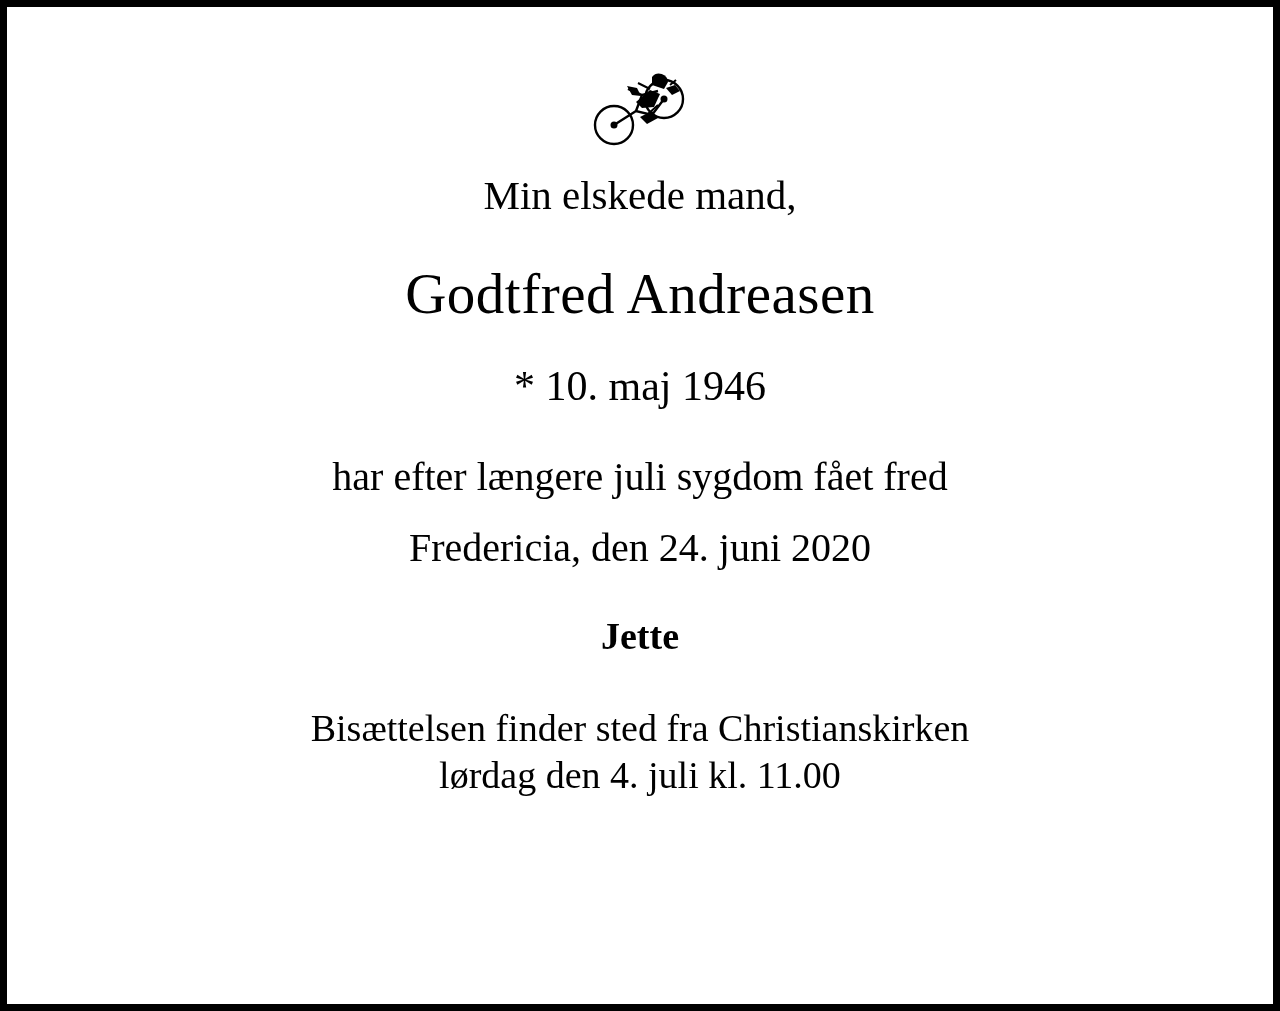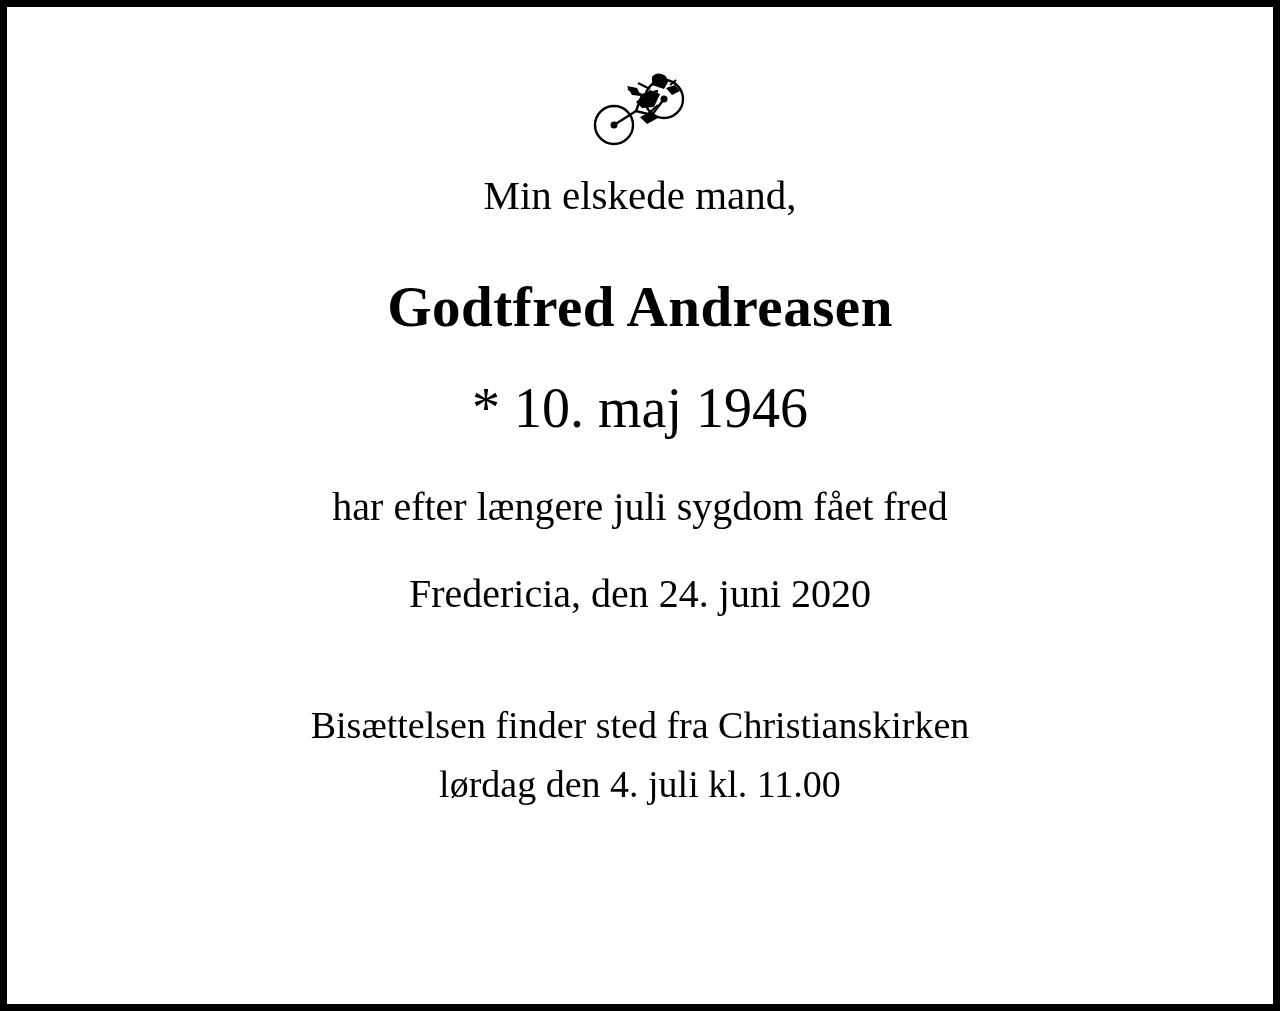--- a/index.html
+++ b/index.html
@@ -40,47 +40,47 @@
     text-align: center;
     line-height: 1.18;
     white-space: nowrap;
   }
   .intro {
     font-size: 41px;
   }
   .intro .l1 { margin-bottom: 2px; }
   .name {
     font-size: 57px;
-    font-weight: bold;
-    margin-top: 52px;
+    font-weight: normal;
+    margin-top: 39px;
     letter-spacing: 0.5px;
   }
   .born {
-    font-size: 56px;
+    font-size: 42px;
     margin-top: 34px;
   }
   .peace {
     font-size: 40px;
     margin-top: 42px;
   }
   .place-date {
     font-size: 40px;
-    margin-top: 40px;
+    margin-top: 24px;
   }
   .survivors {
     margin-top: 42px;
     font-weight: bold;
     font-size: 38px;
   }
   .survivors .s1 { margin-bottom: 4px; }
   .funeral {
     font-size: 38px;
     margin-top: 44px;
   }
-  .funeral .f1 { margin-bottom: 14px; }
+  .funeral .f1 { margin-bottom: 2px; }
 </style>
 </head>
 <body>
 
 <div class="notice-frame">
 
   <div class="emblem">
     <svg width="120" height="100" viewBox="0 0 120 100" aria-hidden="true">
       <g fill="none" stroke="#000000" stroke-width="2.4">
         <circle cx="34" cy="70" r="19"></circle>
@@ -112,20 +112,21 @@
 
   <div class="line name">Godtfred Andreasen</div>
 
   <div class="line born">* 10. maj 1946</div>
 
   <div class="line peace">har efter længere juli sygdom fået fred</div>
 
   <div class="line place-date">Fredericia, den 24. juni 2020</div>
 
   <div class="line survivors">
+    <div class="s1">Jette</div>
   </div>
 
   <div class="line funeral">
     <div class="f1">Bisættelsen finder sted fra Christianskirken</div>
     <div class="f2">lørdag den 4. juli kl. 11.00</div>
   </div>
 
 </div>
 
 </body></html>

